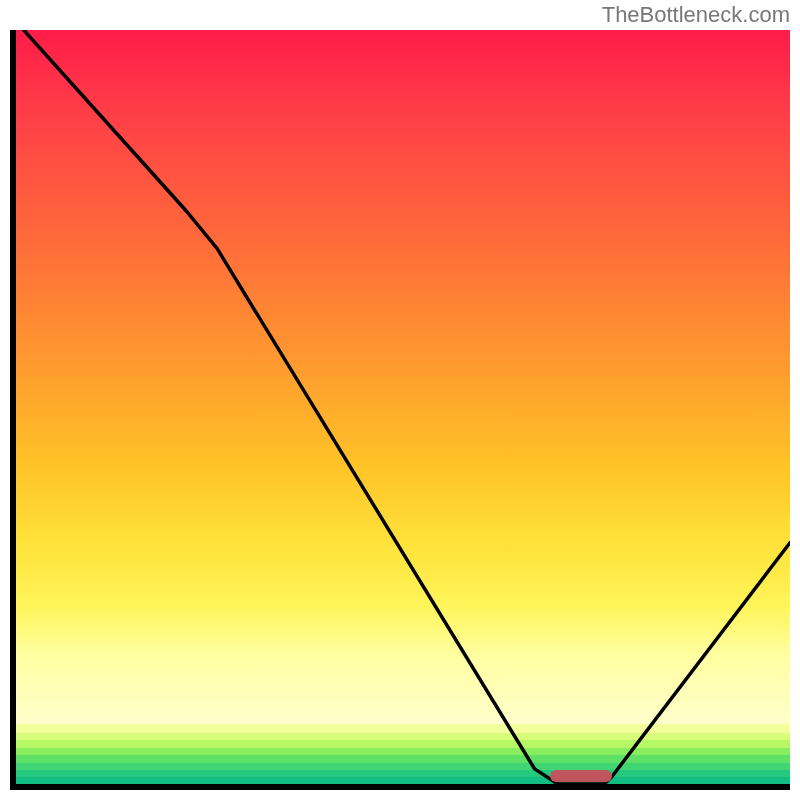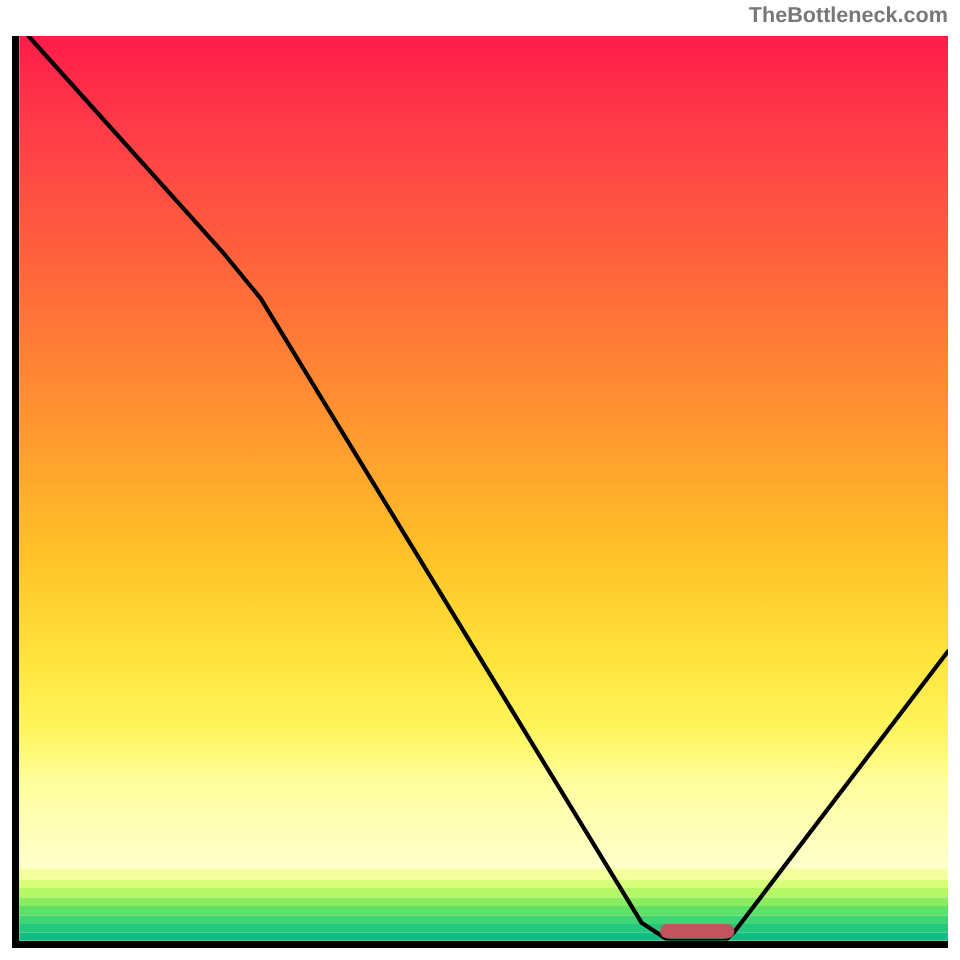--- a/index.html
+++ b/index.html
@@ -9,22 +9,22 @@
     height: 800px;
     background: white;
     position: relative;
     font-family: Arial, sans-serif;
   }
   .watermark {
     position: absolute;
     top: 2px;
     right: 10px;
     color: #777;
-    font-size: 18px;
-    font-weight: 700;
+    font-size: 22px;
+    font-weight: 400;
     z-index: 10;
   }
   .chart-frame {
     position: absolute;
     top: 30px;
     left: 10px;
     width: 780px;
     height: 760px;
     border-left: 6px solid black;
     border-bottom: 6px solid black;

